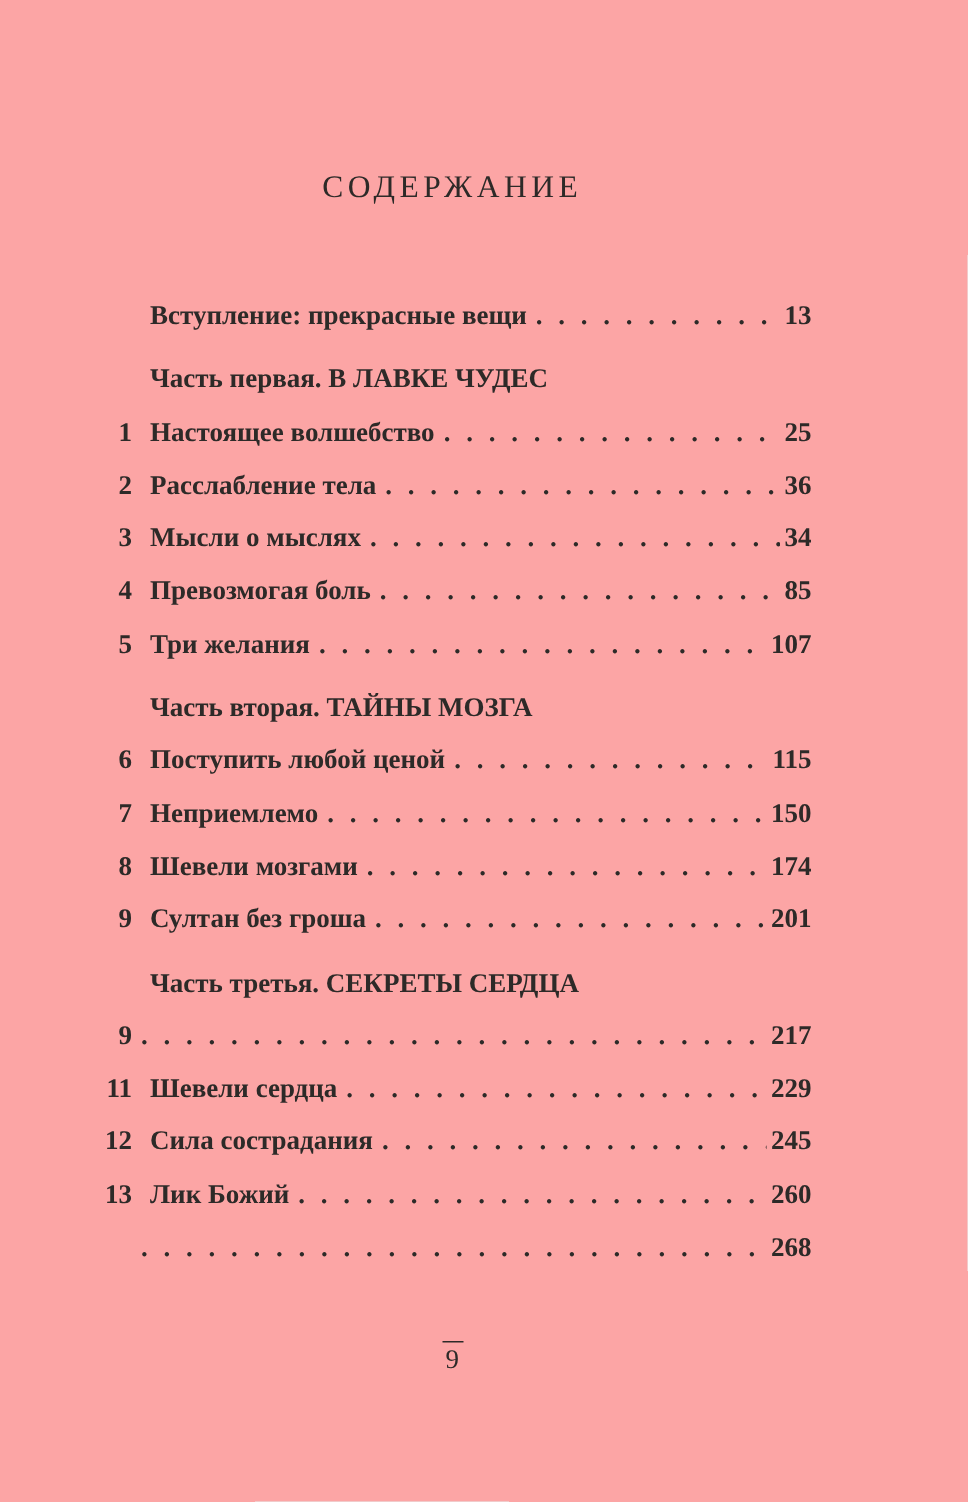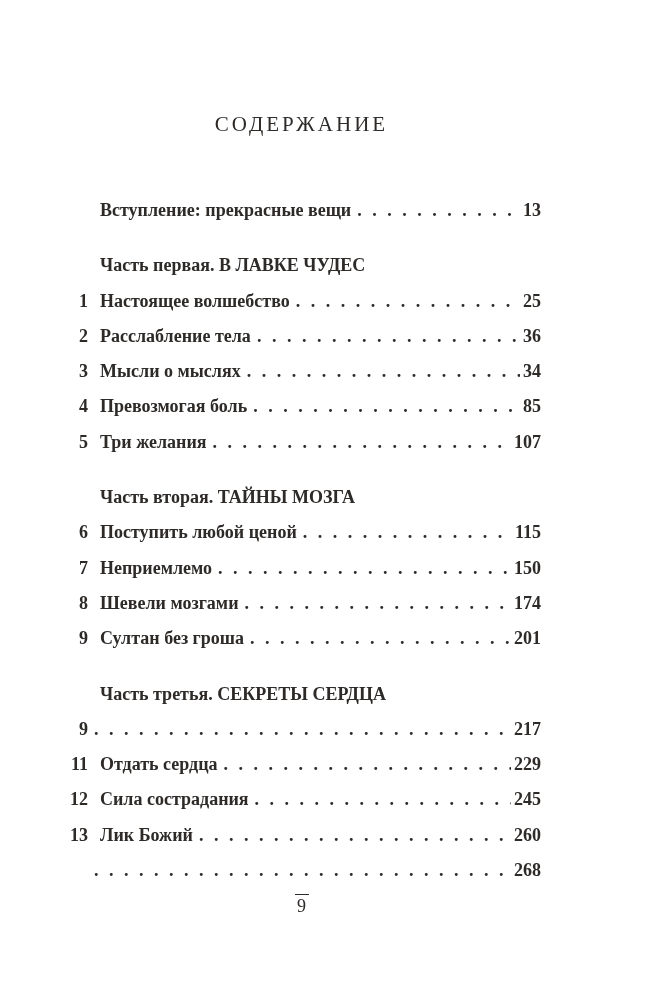--- a/index.html
+++ b/index.html
@@ -1,20 +1,20 @@
 <!DOCTYPE html>
 <html><head>
 <meta charset="utf-8">
 <style>
   html,body{margin:0;padding:0;background:#e9e9e9;}
   .page{
     position:relative;
     width:645px;height:1001px;
     margin:0 auto;
-    background:#ffffff;
+    background:#fca5a5;
     color:#2d2a28;
     font-family:"Liberation Serif","DejaVu Serif",serif;
     overflow:hidden;
     box-sizing:border-box;
   }
   .content{
     position:absolute;
     left:62px;top:0;
     width:479px;
   }
@@ -57,21 +57,21 @@
     color:#2d2a28;
   }
   .pagecol{
     flex:none;
     text-align:right;
   }
   .section-heading{
     height:35.3px;
     line-height:35.3px;
     font-size:18px;
-    margin-top:20px;
+    margin-top:7px;
     padding-left:38px;
     white-space:nowrap;
   }
   .footer{
     position:absolute;
     left:62px;
     width:479px;
     bottom:84px;
     text-align:center;
     font-size:18px;
@@ -167,21 +167,21 @@
         <div class="section-heading">
     <span>Часть третья. СЕКРЕТЫ СЕРДЦА</span>
   </div>
         <div class="toc-row">
     <span class="num">9</span>
     <span class="leader"></span>
     <span class="pagecol">217</span>
   </div>
         <div class="toc-row">
     <span class="num">11</span>
-    <span class="entry-title">Отдать сердца</span>
+    <span class="entry-title">Шевели сердца</span>
     <span class="leader"></span>
     <span class="pagecol">229</span>
   </div>
         <div class="toc-row">
     <span class="num">12</span>
     <span class="entry-title">Сила сострадания</span>
     <span class="leader"></span>
     <span class="pagecol">245</span>
   </div>
         <div class="toc-row">

